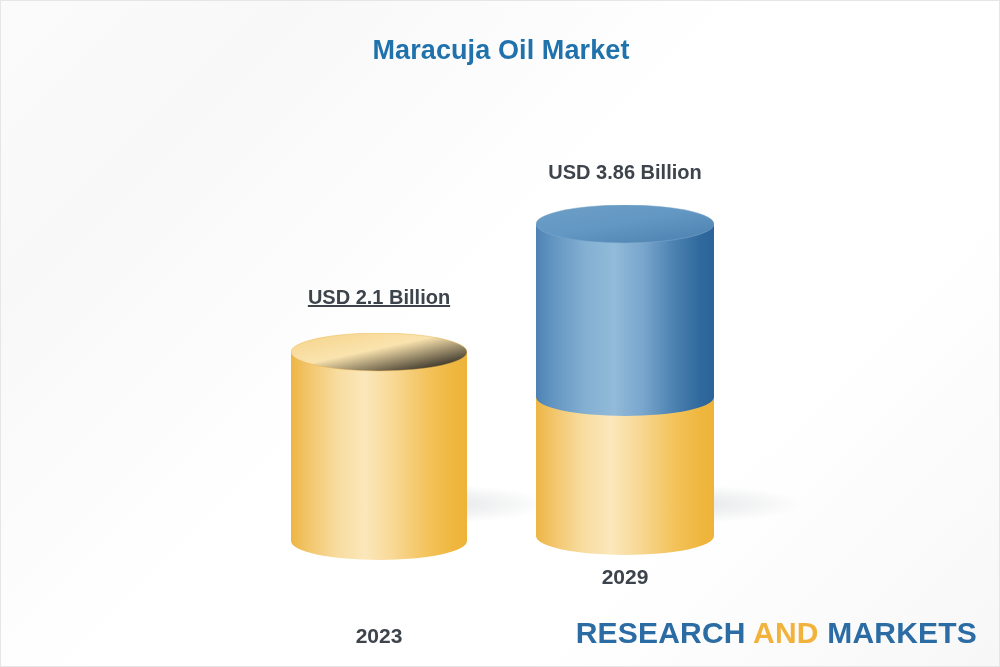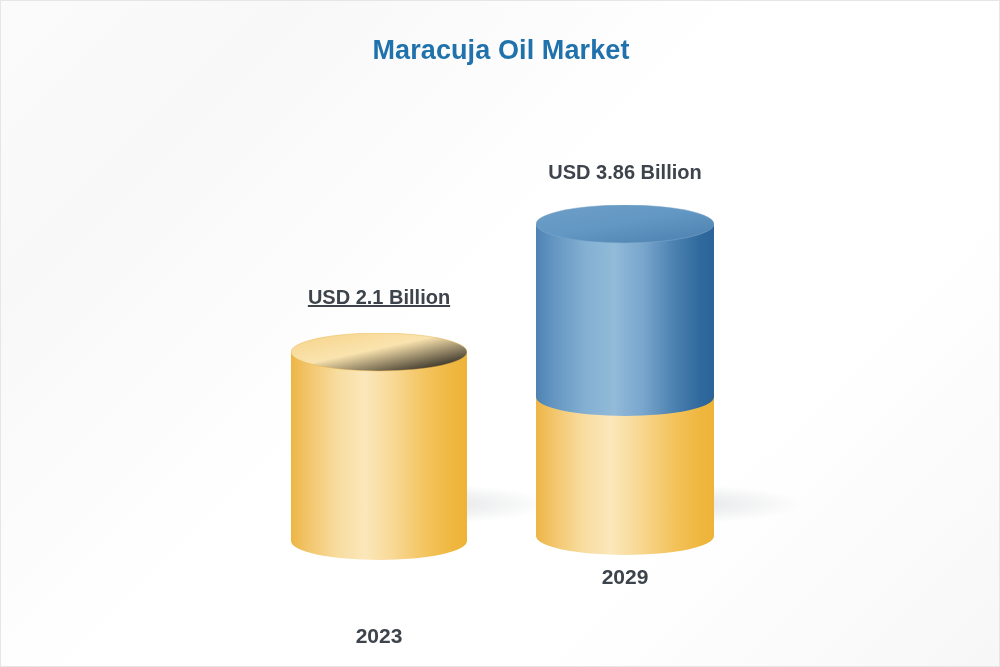--- a/index.html
+++ b/index.html
@@ -224,15 +224,16 @@
         <ellipse cx="89" cy="19" rx="89" ry="19" fill="none" stroke="#7fa9cc" stroke-opacity="0.5" stroke-width="1"></ellipse>
       </svg>
 
       <div class="cat-label">2029</div>
     </div>
 
   </div>
 
 
   <div class="brand">
+    <div class="brand-main"><span class="brand-research">RESEARCH</span><span class="brand-and"> AND </span><span class="brand-markets">MARKETS</span></div>
   </div>
 
 </div>
 
 </body></html>

